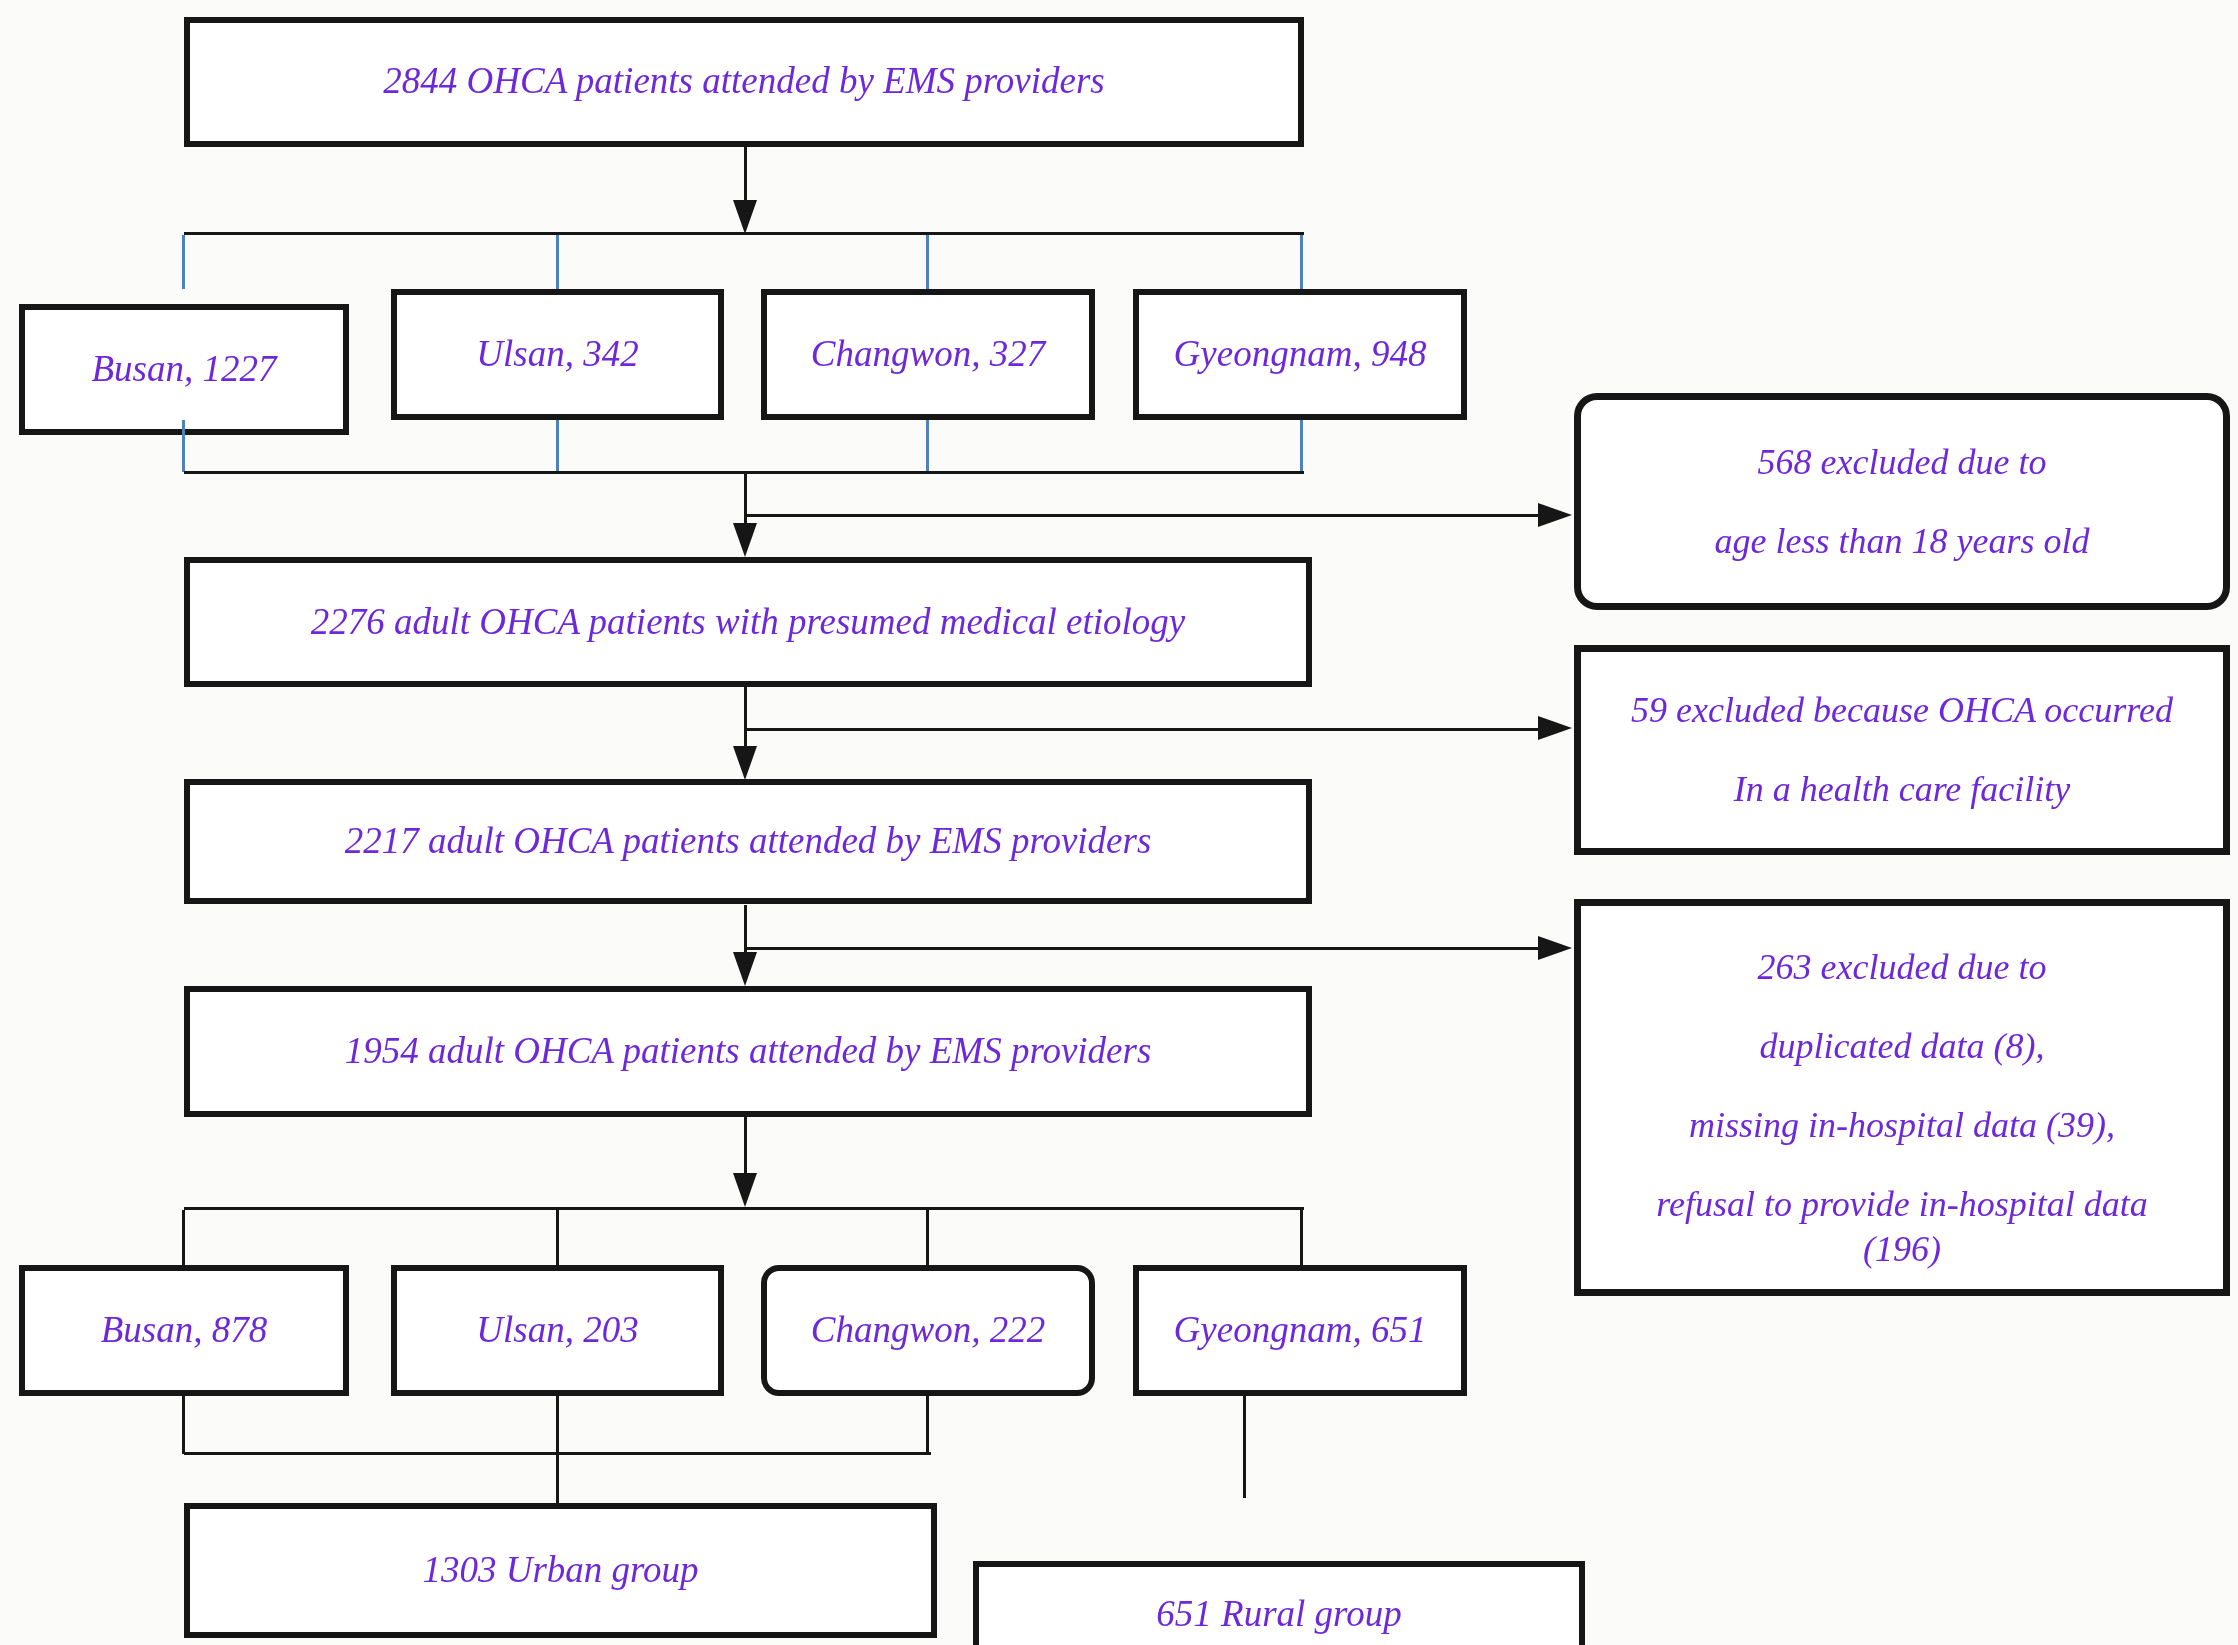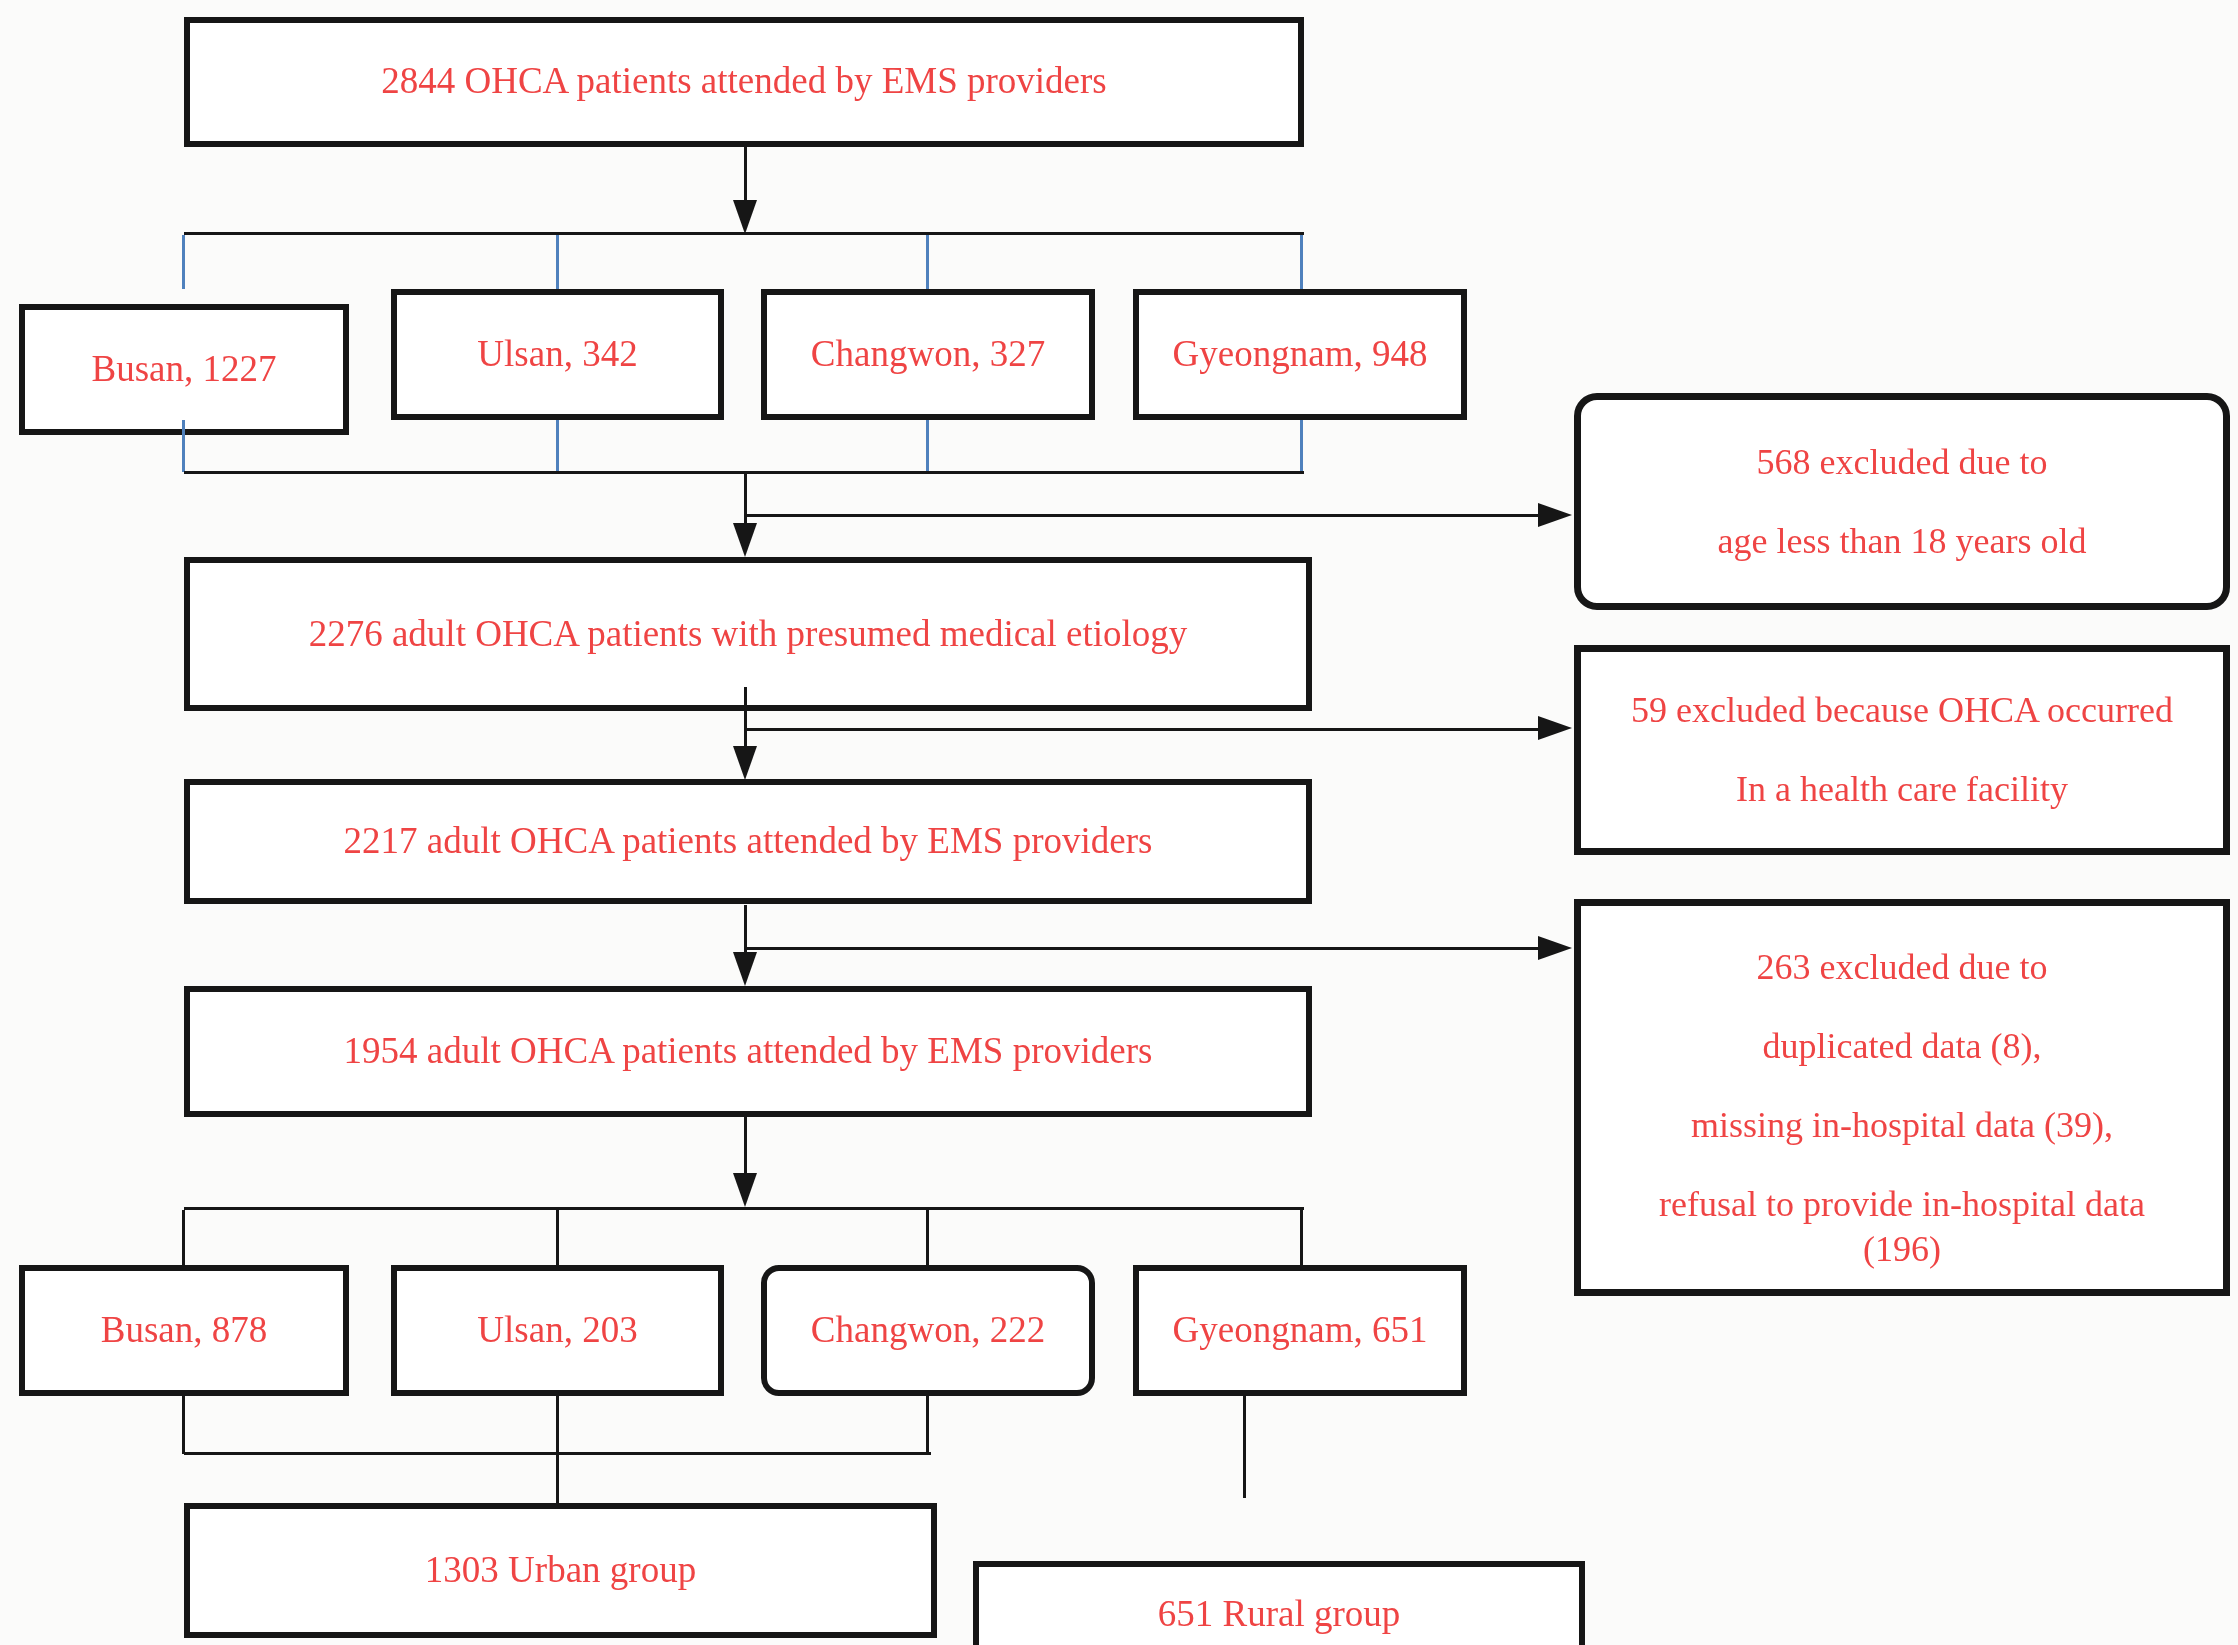--- a/index.html
+++ b/index.html
@@ -3,22 +3,23 @@
 <meta charset="utf-8">
 <style>
   * { box-sizing: border-box; margin: 0; padding: 0; }
   html, body { background: #f3f3f1; }
   .canvas {
     position: relative;
     width: 2239px;
     height: 1646px;
     background: #fbfbfa;
     font-family: "Liberation Serif", serif;
-    color: #ef4444;
+    color: #6d28d9;
     overflow: hidden;
+    font-style: italic;
   }
   .box {
     position: absolute;
     background: #ffffff;
     border: 6.7px solid #161616;
     display: flex;
     align-items: center;
     justify-content: center;
     text-align: center;
     font-size: 37px;
@@ -93,21 +94,21 @@
   <div class="vline" style="left:744px; top:472px; height:52px;"></div>
   <div class="arr-down" style="left:733px; top:523px;"></div>
   <div class="hline" style="left:746px; top:514px; width:794px;"></div>
   <div class="arr-right" style="left:1538px; top:503px;"></div>
 
   <div class="box excl" style="left:1574px; top:393px; width:656px; height:217px;border-radius:23px;">
     <span class="line">568 excluded due to</span>
     <span class="line">age less than 18 years old</span>
   </div>
 
-  <div class="box" style="left:184px; top:557px; width:1128px; height:154px;">
+  <div class="box" style="left:184px; top:557px; width:1128px; height:130px;">
     <span>2276 adult OHCA patients with presumed medical etiology</span>
   </div>
 
   <div class="vline" style="left:744px; top:687px; height:61px;"></div>
   <div class="arr-down" style="left:733px; top:746px;"></div>
   <div class="hline" style="left:746px; top:728px; width:794px;"></div>
   <div class="arr-right" style="left:1538px; top:716px;"></div>
 
   <div class="box excl" style="left:1574px; top:645px; width:656px; height:210px;">
     <span class="line">59 excluded because OHCA occurred</span>

